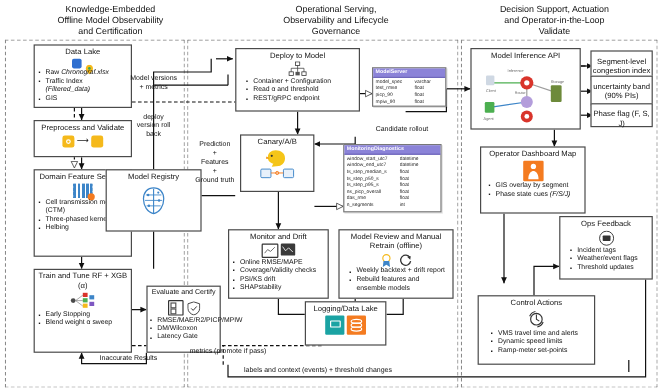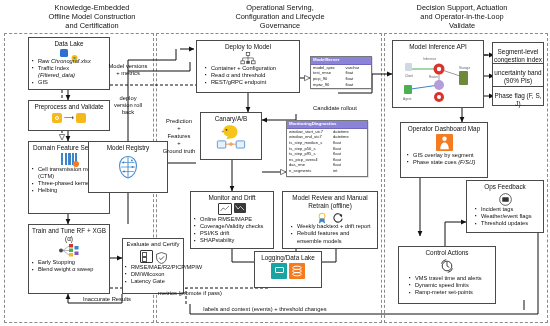--- a/index.html
+++ b/index.html
@@ -23,26 +23,26 @@
   .tbl .rw .c1{flex:0 0 58%;overflow:hidden;white-space:nowrap;}
   .tbl .rw .c2{flex:1;overflow:hidden;white-space:nowrap;}
   svg.lines{position:absolute;left:0;top:0;width:550px;height:326px;pointer-events:none;}
   .ic{position:absolute;}
 </style>
 </head>
 <body>
 
 <div class="col-title abs" style="left:4px;top:3px;width:176px;">
   <div style="white-space:pre-line">Knowledge-Embedded
-Offline Model Construction
+Offline Model Observability
 and Certification</div>
 </div>
 <div class="col-title abs" style="left:190px;top:3px;width:180px;">
   <div style="white-space:pre-line">Operational Serving,
-Configuration and Lifecycle
+Observability and Lifecycle
 Governance</div>
 </div>
 <div class="col-title abs" style="left:376px;top:3px;width:172px;">
   <div style="white-space:pre-line">Decision Support, Actuation
 and Operator-in-the-Loop
 Validate</div>
 </div>
 
 <div class="lane" style="left:4px;top:33px;width:148px;height:288px;"></div>
 <div class="lane" style="left:156px;top:33px;width:224px;height:288px;"></div>

